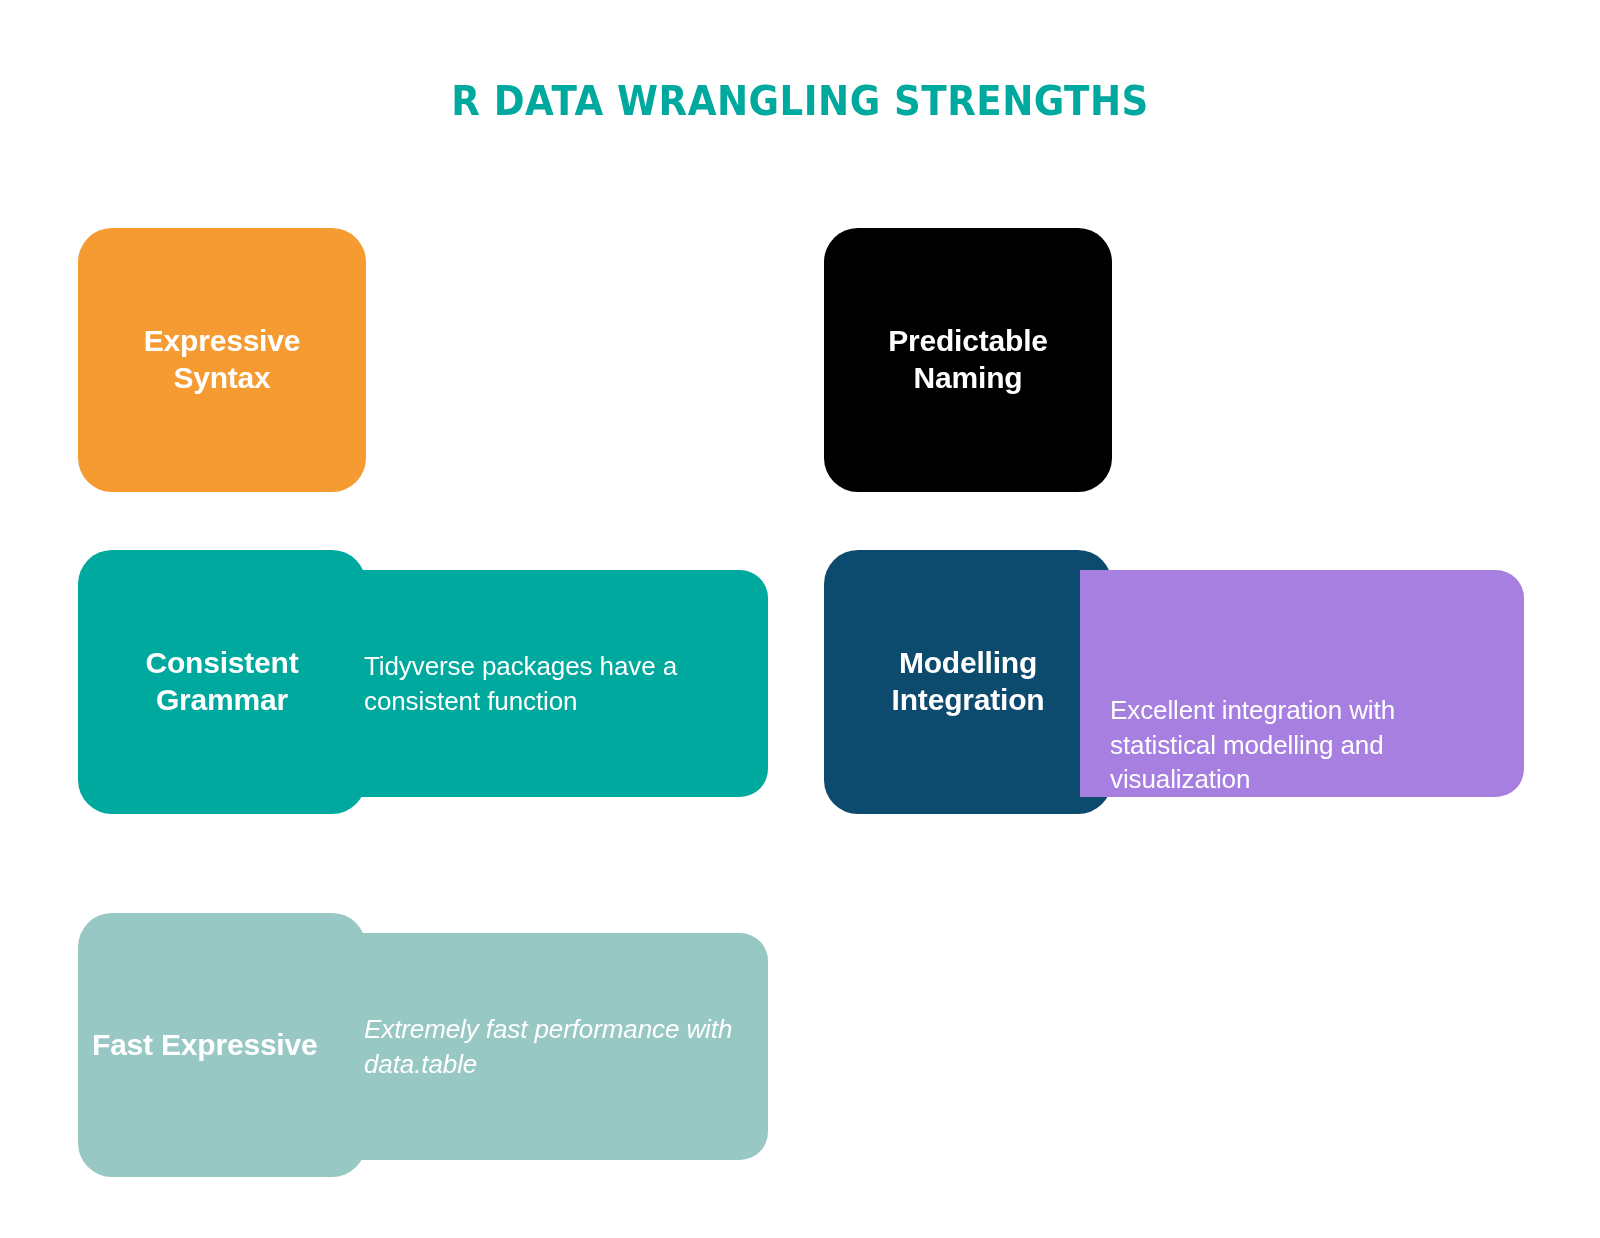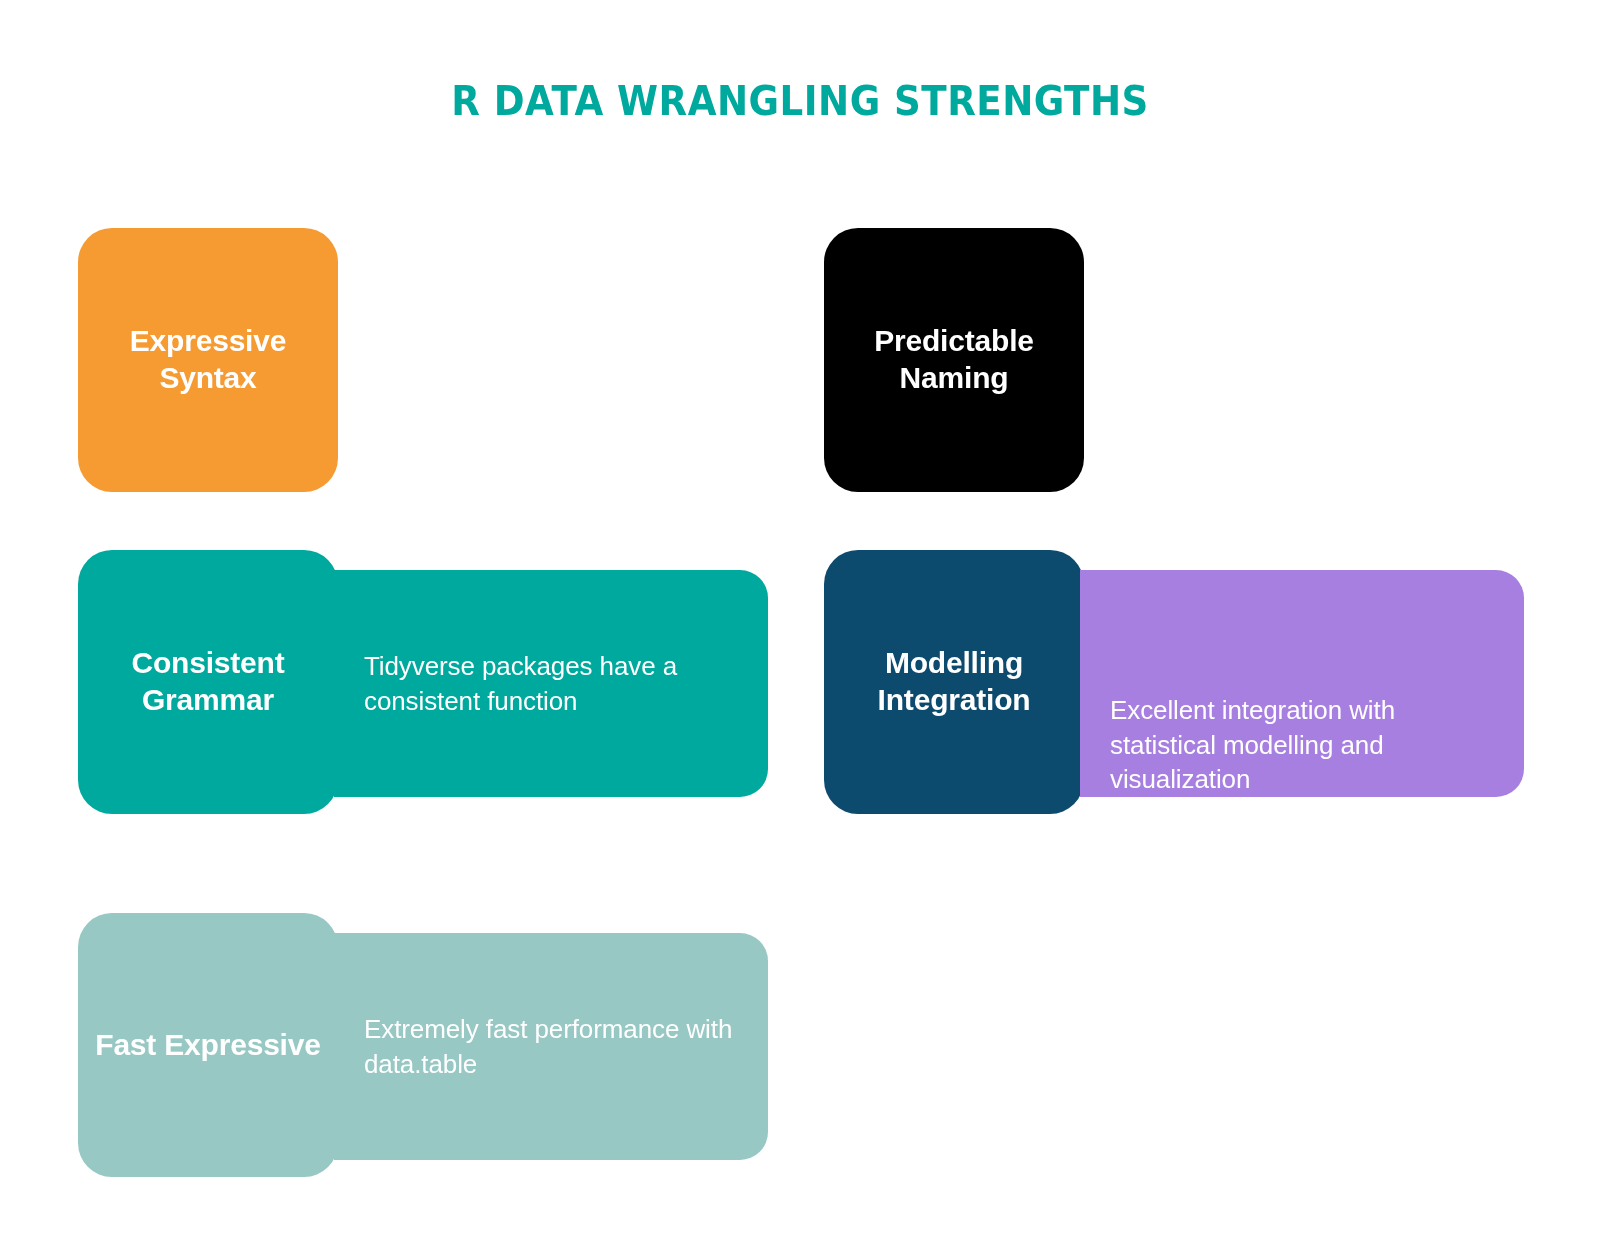--- a/index.html
+++ b/index.html
@@ -56,26 +56,25 @@
   .card.col-right { left: 746px; width: 700px; text-decoration: underline; }
   .card.row-1 { top: 0px;   }
   .card.row-2 { top: 322px; }
   .card.row-3 { top: 685px; }
 
   
   .card .label-block {
     position: absolute;
     left: 0;
     top: 0;
-    width: 260px;
+    width: 288px;
     height: 264px;
     border-radius: 34px;
     display: flex;
     align-items: center;
-    justify-content: center;
     box-sizing: border-box;
     padding: 0 14px;
   }
 
   .card .label-text {
     color: #ffffff;
     font-family: "Liberation Sans", sans-serif;
     font-size: 30px;
     font-weight: 700;
     line-height: 1.22;
@@ -144,19 +143,19 @@
       </div>
       <div class="desc-block" style="background-color: rgb(167, 127, 224); align-items: flex-end;">
         <span class="desc-text">Excellent integration with statistical modelling and visualization</span>
       </div>
     </div>
 
     <div class="card col-left row-3">
       <div class="label-block" style="background-color: rgb(151, 200, 196);">
         <span class="label-text">Fast Expressive</span>
       </div>
-      <div class="desc-block" style="background-color: rgb(151, 200, 196);">
+      <div class="desc-block" style="background-color: rgb(151, 200, 196); font-style: italic;">
         <span class="desc-text">Extremely fast performance with data.table</span>
       </div>
     </div>
 
   </div>
 </div>
 
 </body></html>

